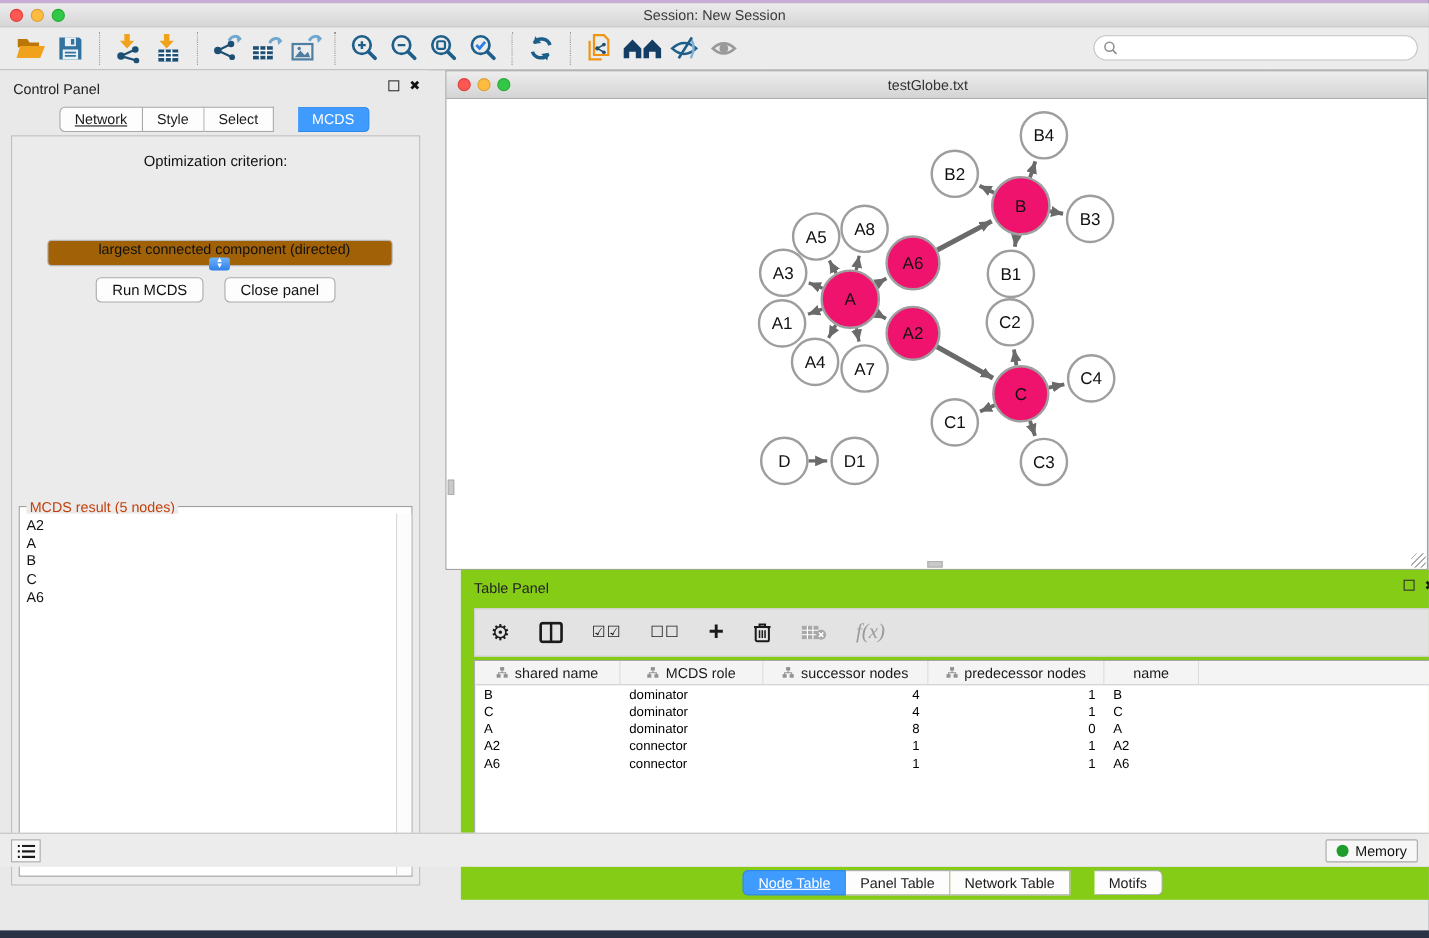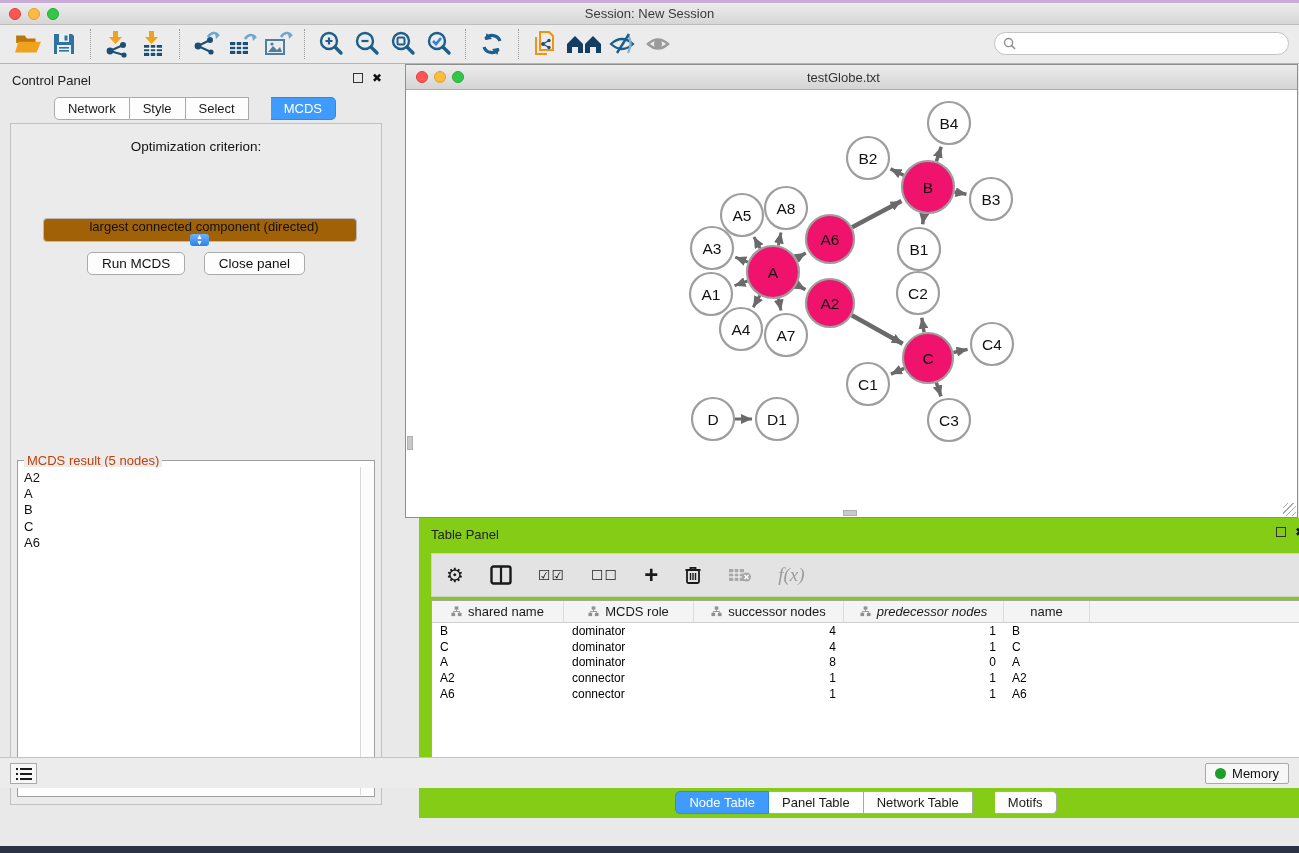--- a/index.html
+++ b/index.html
@@ -34,21 +34,21 @@
   .control-panel { position:absolute; left:0; top:61px; width:390px; height:754px; background:#E9E9E9; }
   .panel-header { position:relative; height:30px; }
   .panel-header .ph-title { position:absolute; left:12px; top:9px; font-size:13px; color:#222; }
   .wicons { position:absolute; right:8px; top:9px; display:flex; gap:9px; align-items:center; }
   .float-icon { width:10px; height:10px; border:1.5px solid #333; display:inline-block; }
   .close-icon { font-size:12px; color:#111; font-weight:bold; line-height:10px; }
 
   .seg { display:inline-flex; }
   .seg .tab { background:#FDFDFD; border:1px solid #A9A9A9; border-left:none;
     padding:3px 13px; font-size:13px; color:#1A1A1A; white-space:nowrap; }
-  .seg .tab:first-child { border-left:1px solid #A9A9A9; border-radius:5px 0 0 5px; }
+  .seg .tab:first-child { border-left:1px solid #A9A9A9; border-radius:5px 0 0 5px;text-decoration:underline; }
   .seg .tab:last-child { border-radius:0 5px 5px 0;margin-left:22px; }
   .seg .tab.active { background:#3F9BFD; border-color:#2F87EA; color:#fff; }
   .ctl-tabs-row { text-align:center; margin-top:3px; }
 
   .ctl-body { position:absolute; left:10px; top:59px; width:372px; height:682px;
     border:1px solid #C0C0C0; background:#EBEBEB; }
   .opt-label { text-align:center; margin-top:15px; font-size:13.5px; color:#111; }
   .fake-select { position:absolute; left:32px; top:94px; width:314px; height:24px; background:#a16207;
     border:1px solid #B9B9B9; border-radius:4px; display:flex; align-items:center;flex-direction:column; }
   .fake-select .sel-text { flex:1; font-size:13px; color:#111; padding-left:8px; white-space:nowrap; }
@@ -504,21 +504,21 @@
           </div>
           <div class="dt-hcell" style="width: 150px;">
             <svg width="11" height="11" viewBox="0 0 12 12">
               <rect x="4" y="0.5" width="4" height="3.5" fill="#909090"></rect>
               <rect x="0.5" y="7.5" width="4" height="3.5" fill="#909090"></rect>
               <rect x="7.5" y="7.5" width="4" height="3.5" fill="#909090"></rect>
               <path d="M6 4 v2 M2.5 7.5 v-1.5 h7 v1.5" stroke="#909090" fill="none"></path>
             </svg>
             <span>successor nodes</span>
           </div>
-          <div class="dt-hcell" style="width: 160px; font-style: italic;">
+          <div class="dt-hcell" style="width: 160px;">
             <svg width="11" height="11" viewBox="0 0 12 12">
               <rect x="4" y="0.5" width="4" height="3.5" fill="#909090"></rect>
               <rect x="0.5" y="7.5" width="4" height="3.5" fill="#909090"></rect>
               <rect x="7.5" y="7.5" width="4" height="3.5" fill="#909090"></rect>
               <path d="M6 4 v2 M2.5 7.5 v-1.5 h7 v1.5" stroke="#909090" fill="none"></path>
             </svg>
             <span>predecessor nodes</span>
           </div>
           <div class="dt-hcell" style="width: 86px;">
             <span>name</span>

